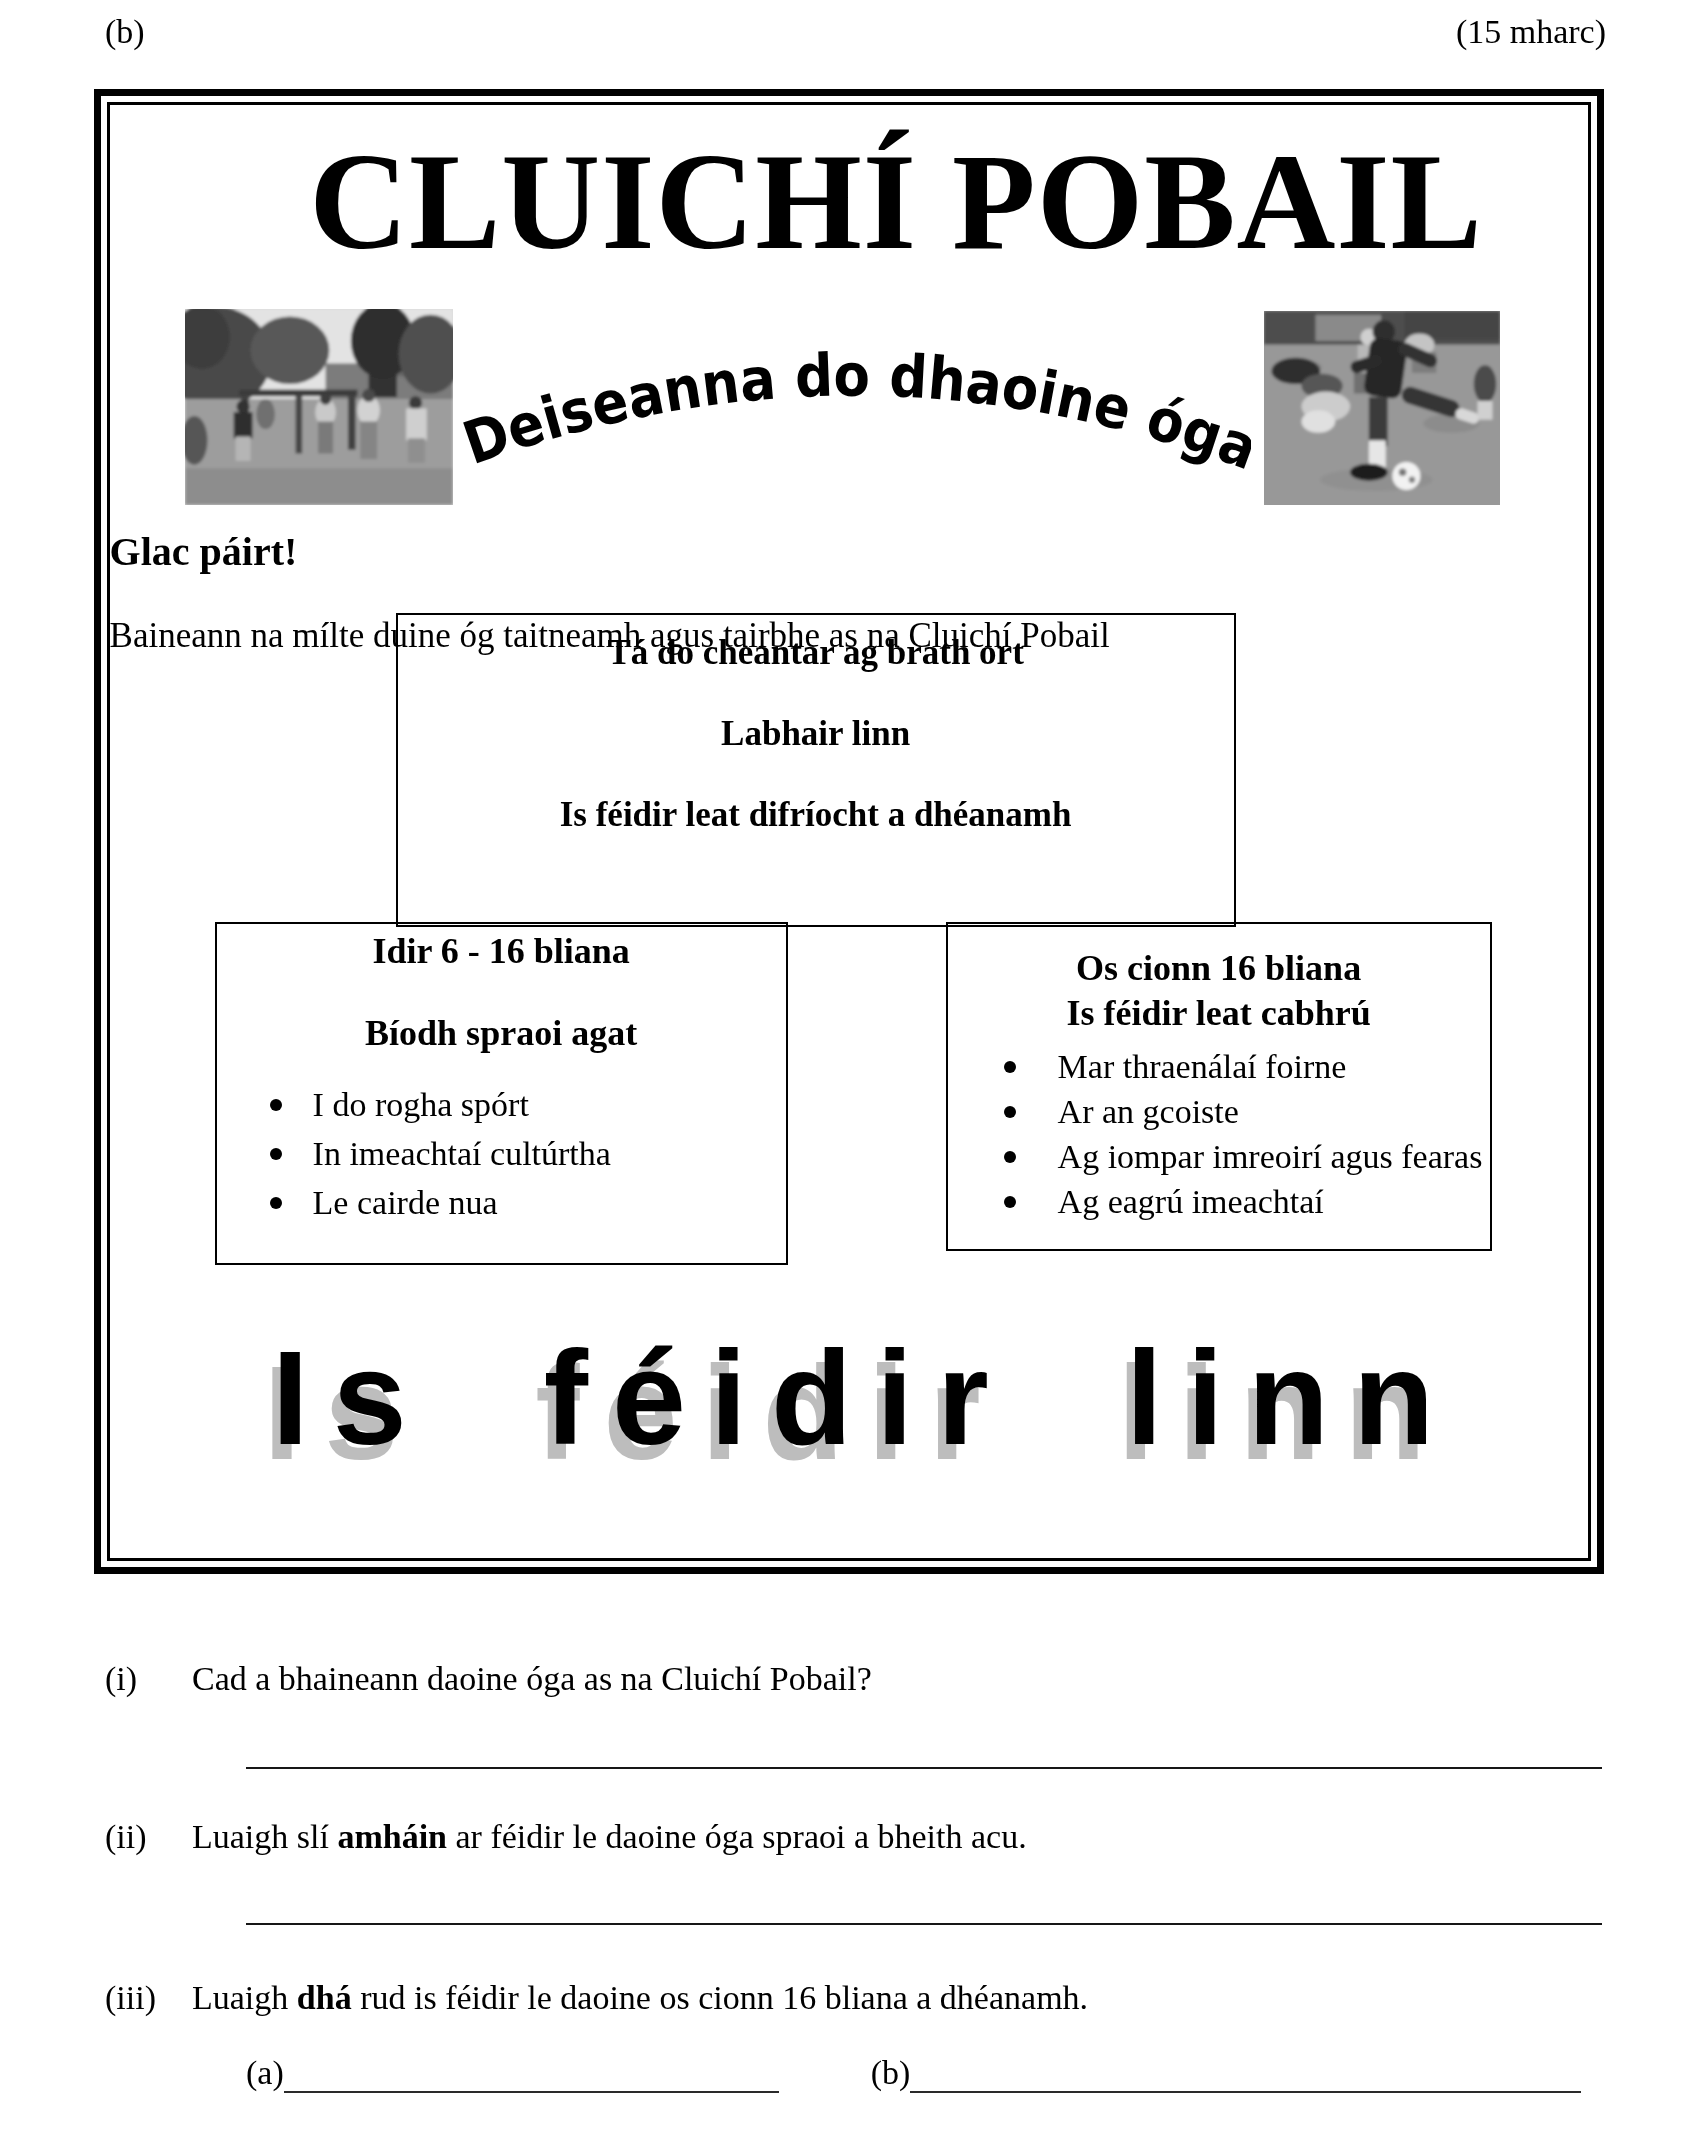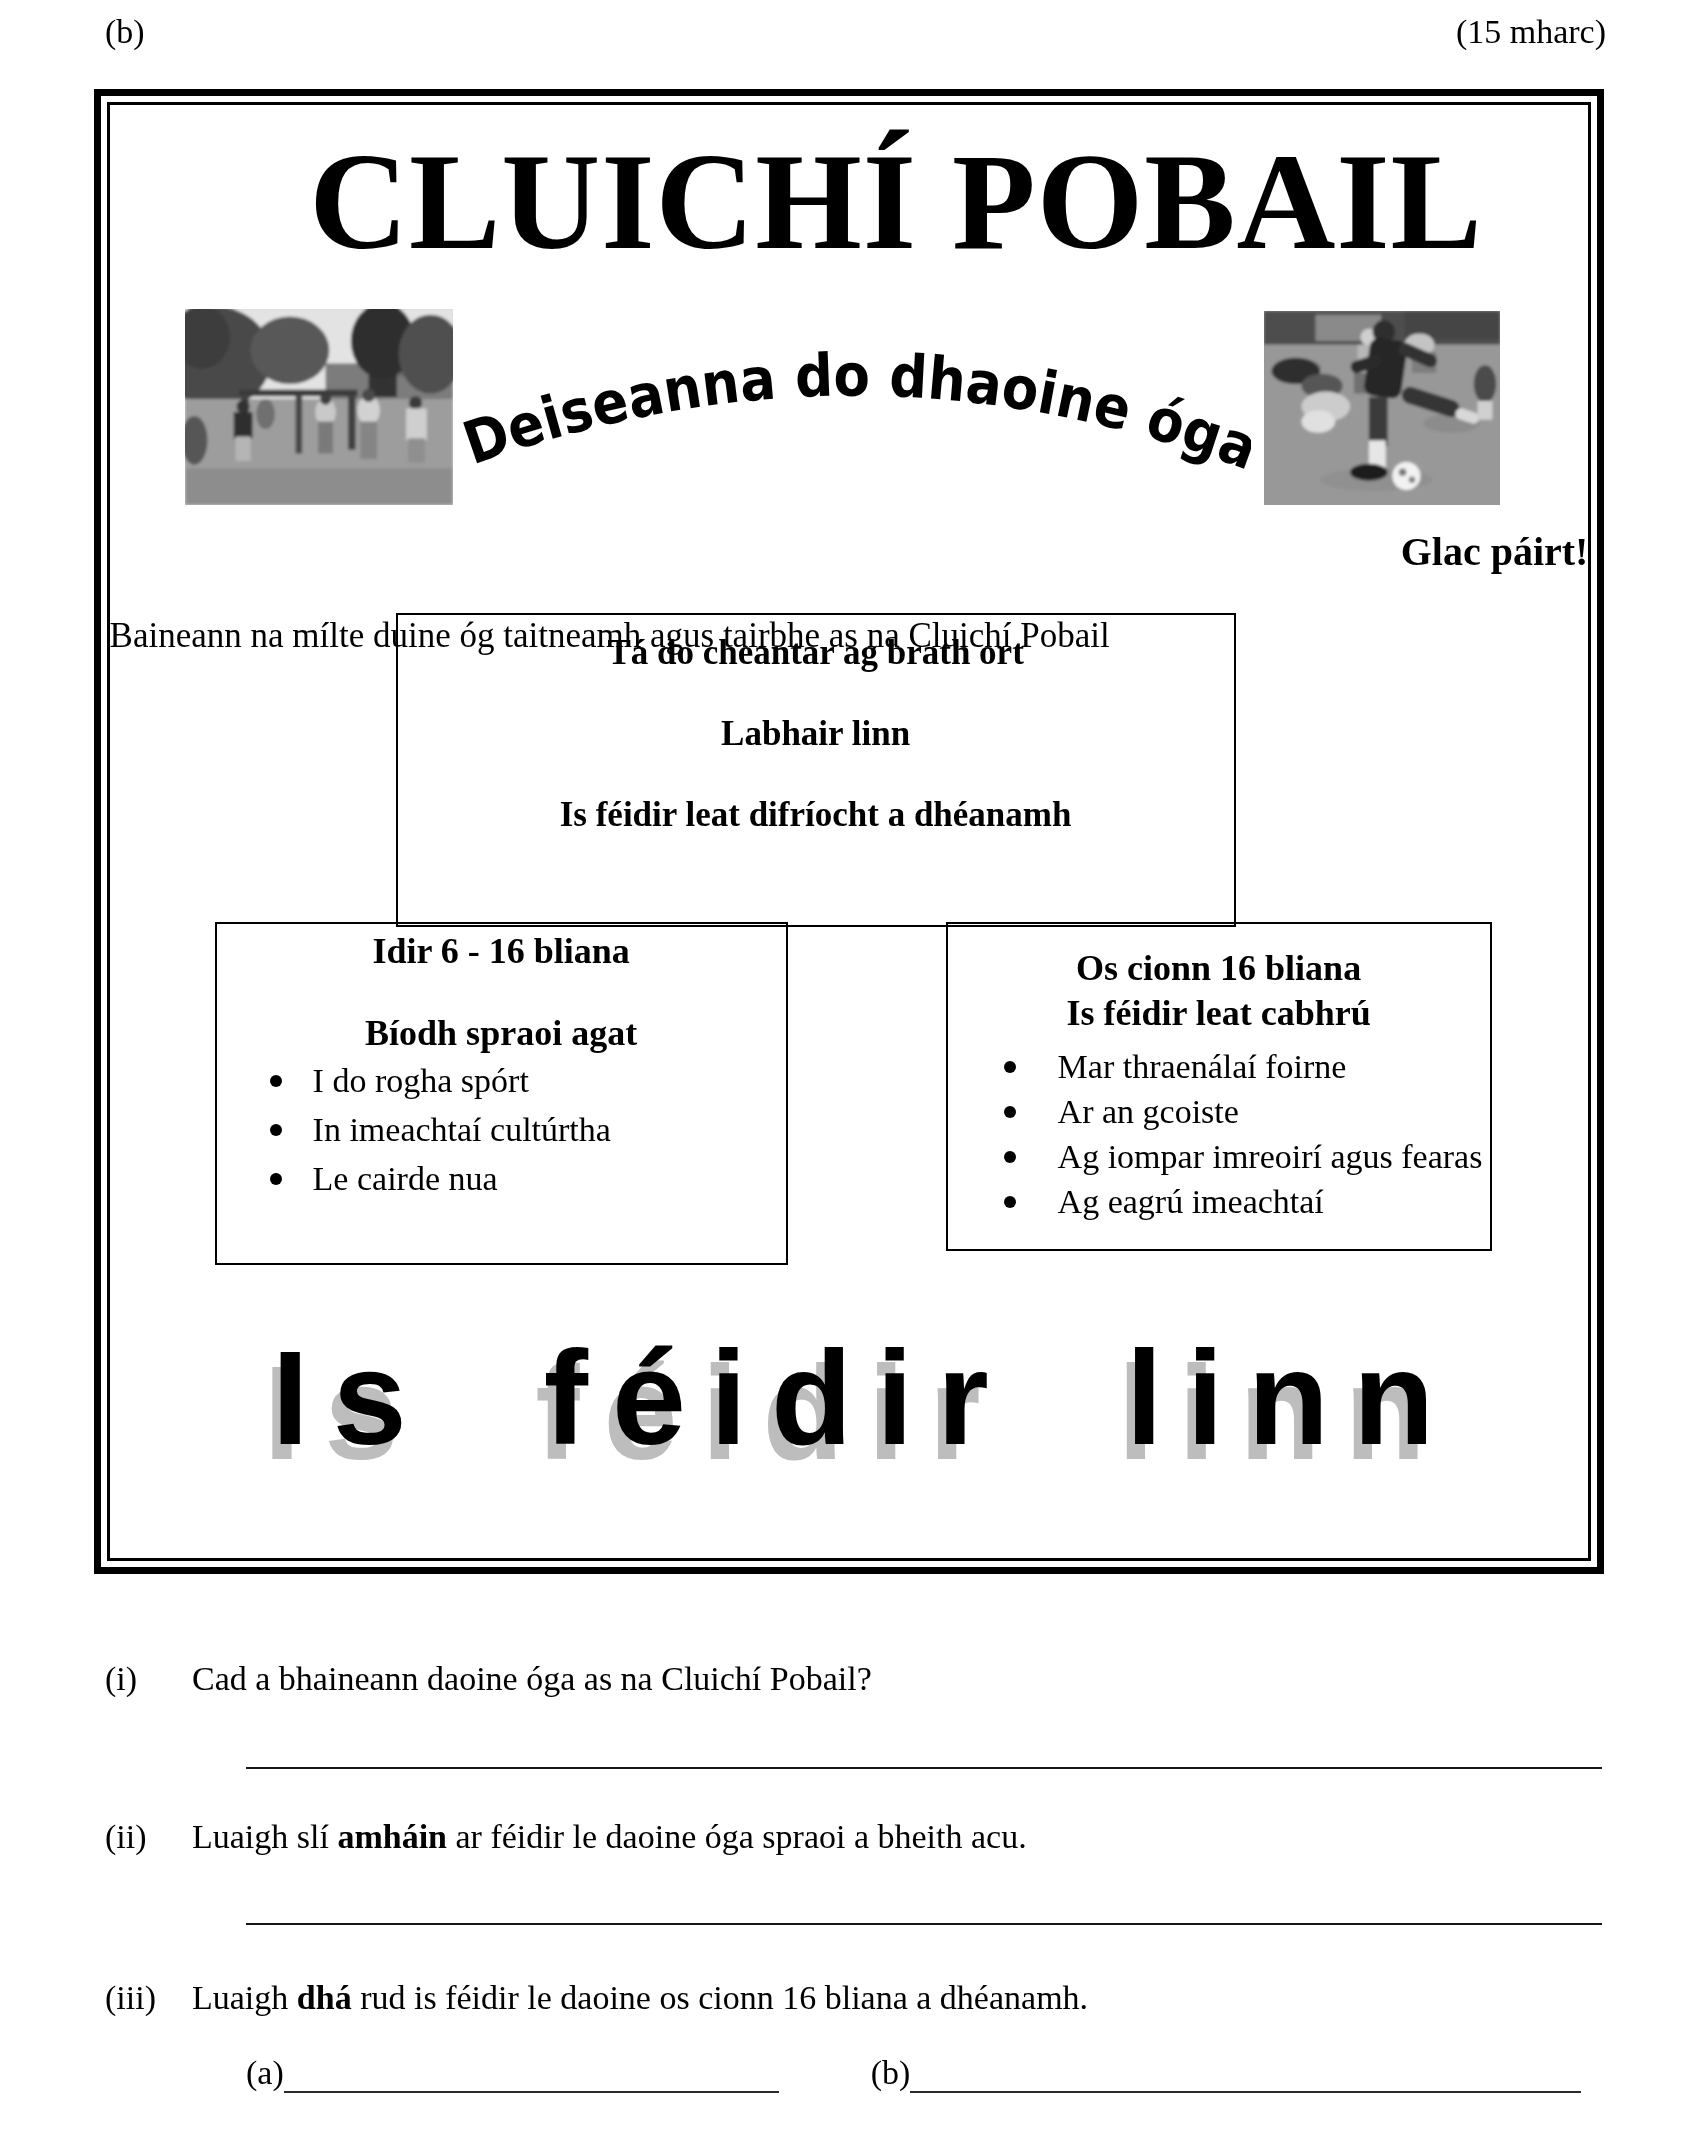--- a/index.html
+++ b/index.html
@@ -40,41 +40,41 @@
   .photo{position:absolute;display:block;}
   .photo-left{left:75px;top:204px;width:268px;height:196px;}
   .photo-right{left:1154px;top:206px;width:236px;height:194px;}
 
   .arc-svg{position:absolute;left:345px;top:214px;width:796px;height:187px;}
   .arc-svg text{
     font-family:"DejaVu Sans","Liberation Sans",sans-serif;
     font-weight:bold;font-size:63px;fill:#000;
   }
 
-  .cta{position:absolute;top:423px;left:0;width:100%;text-align:right;
+  .cta{position:absolute;top:423px;left:0;width:100%;text-align:left;
        font-size:40px;font-weight:bold;}
   .intro{position:absolute;top:511px;left:0;width:100%;text-align:left;font-size:35px;}
 
   .center-box{
     position:absolute;left:286px;top:508px;width:840px;height:314px;
     border:2.8px solid #000;box-sizing:border-box;
     text-align:center;font-weight:bold;font-size:35px;padding-top:20.6px;
   }
   .center-box .line{height:36px;line-height:36px;margin-bottom:45px;}
 
   .side-box{position:absolute;top:817px;border:2.8px solid #000;box-sizing:border-box;font-size:34px;}
   .left-box{left:105px;width:573px;height:343px;}
   .right-box{left:836px;width:546px;height:329px;}
   .box-title{text-align:center;font-weight:bold;font-size:36px;line-height:45px;}
   .left-box .box-title{margin-top:5px;}
   .left-box .box-subtitle{margin-top:37px;}
   .right-box .box-title{margin-top:22.5px;}
   .box-subtitle{text-align:center;font-weight:bold;font-size:36px;line-height:45px;}
   .side-box ul{list-style:none;margin:0;padding:0;}
-  .left-box ul{margin-top:0;}
+  .left-box ul{margin-top:24px;}
   .right-box ul{margin-top:7.5px;}
   .side-box li{position:relative;padding-left:96px;line-height:49px;}
   .right-box li{line-height:45px;padding-left:110px;}
   .side-box li::before{
     content:"";position:absolute;left:53px;top:19px;width:12px;height:12px;
     border-radius:50%;background:#000;
   }
   .right-box li::before{top:17px;left:56px;}
 
   .slogan{

